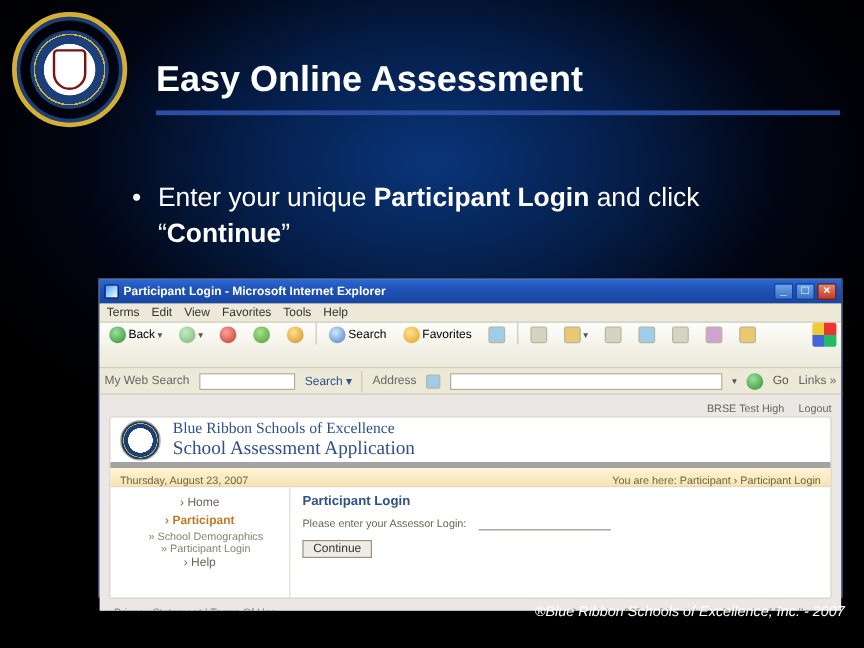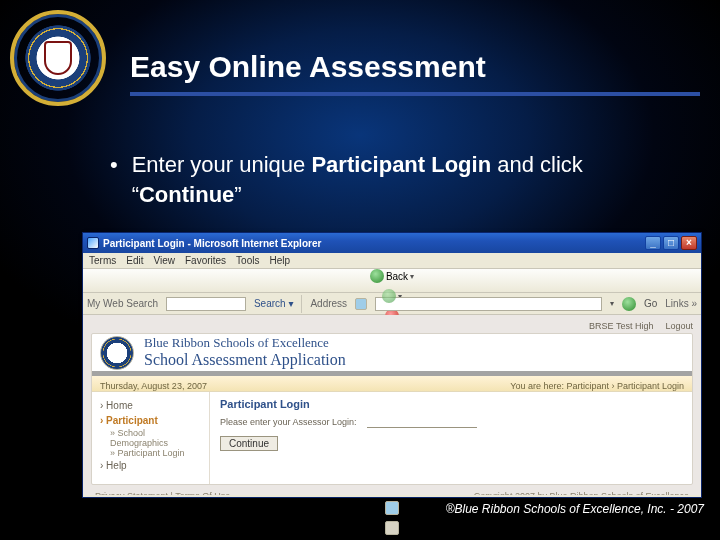--- a/index.html
+++ b/index.html
@@ -87,22 +87,22 @@
     background:linear-gradient(#6fa6e6,#3b72c4);display:inline-flex;align-items:center;justify-content:center;
     color:#fff;font-size:10px;line-height:1;
   }
   .ie-btns span.close{background:linear-gradient(#e98a6b,#c0392b);border-color:#7a1e12}
 
   .ie-menubar{
     height:16px;background:#ece9d8;border-bottom:1px solid #c9c6b8;
     display:flex;gap:10px;padding:0 6px;align-items:center;color:#333;
   }
   .ie-toolbar{
-    height:24px;background:linear-gradient(#fdfdfb,#ece9d8);
-    border-bottom:1px solid #c9c6b8;display:flex;align-items:center;gap:6px;padding:0 4px;flex-direction:column;
+    height:38px;background:linear-gradient(#fdfdfb,#ece9d8);
+    border-bottom:1px solid #c9c6b8;display:flex;gap:6px;padding:0 4px;
   }
   .tb-btn{
     display:flex;align-items:center;gap:2px;height:20px;padding:0 4px;border-radius:3px;
   }
   .tb-icon{width:14px;height:14px;border-radius:50%;display:inline-block}
   .tb-back{background:radial-gradient(circle at 40% 35%,#9de09d,#2e8b2e)}
   .tb-fwd{background:radial-gradient(circle at 40% 35%,#9de09d,#2e8b2e);opacity:.6}
   .tb-stop{background:radial-gradient(circle at 40% 35%,#ff9e9e,#c13a2b)}
   .tb-refresh{background:radial-gradient(circle at 40% 35%,#a9e08e,#4a9f2f)}
   .tb-home{background:radial-gradient(circle at 40% 35%,#ffe08e,#d09020)}
@@ -146,21 +146,21 @@
   .banner-text .l1{font-size:13px}
   .banner-text .l2{font-size:16px}
   .datebar{
     height:16px;background:linear-gradient(#fff3d7,#f4e4b4);border-bottom:1px solid #e3d9bb;
     display:flex;justify-content:space-between;align-items:flex-end;padding:0 8px;color:#6f6540;font-size:9px;
   }
   .body{
     display:flex;min-height:92px;
   }
   .nav{
-    width:118px;border-right:1px solid #e3ddd1;padding:6px 8px;font-size:10px;color:#6b6456;
+    width:150px;border-right:1px solid #e3ddd1;padding:6px 20px;font-size:10px;color:#6b6456;text-align:center;
   }
   .nav .item{padding:2px 0}
   .nav .active{color:#c07a24;font-weight:700}
   .nav .sub{padding-left:10px;color:#8b836f;font-size:9px}
   .main{
     flex:1;padding:6px 10px;
   }
   .main h3{color:#2f518a;font-size:11px;font-weight:700;margin-bottom:6px}
   .form-row{display:flex;align-items:center;gap:10px;font-size:9px;color:#6b6456;margin-bottom:8px}
   .underline{display:inline-block;width:110px;border-bottom:1px solid #9a947f;height:12px}

